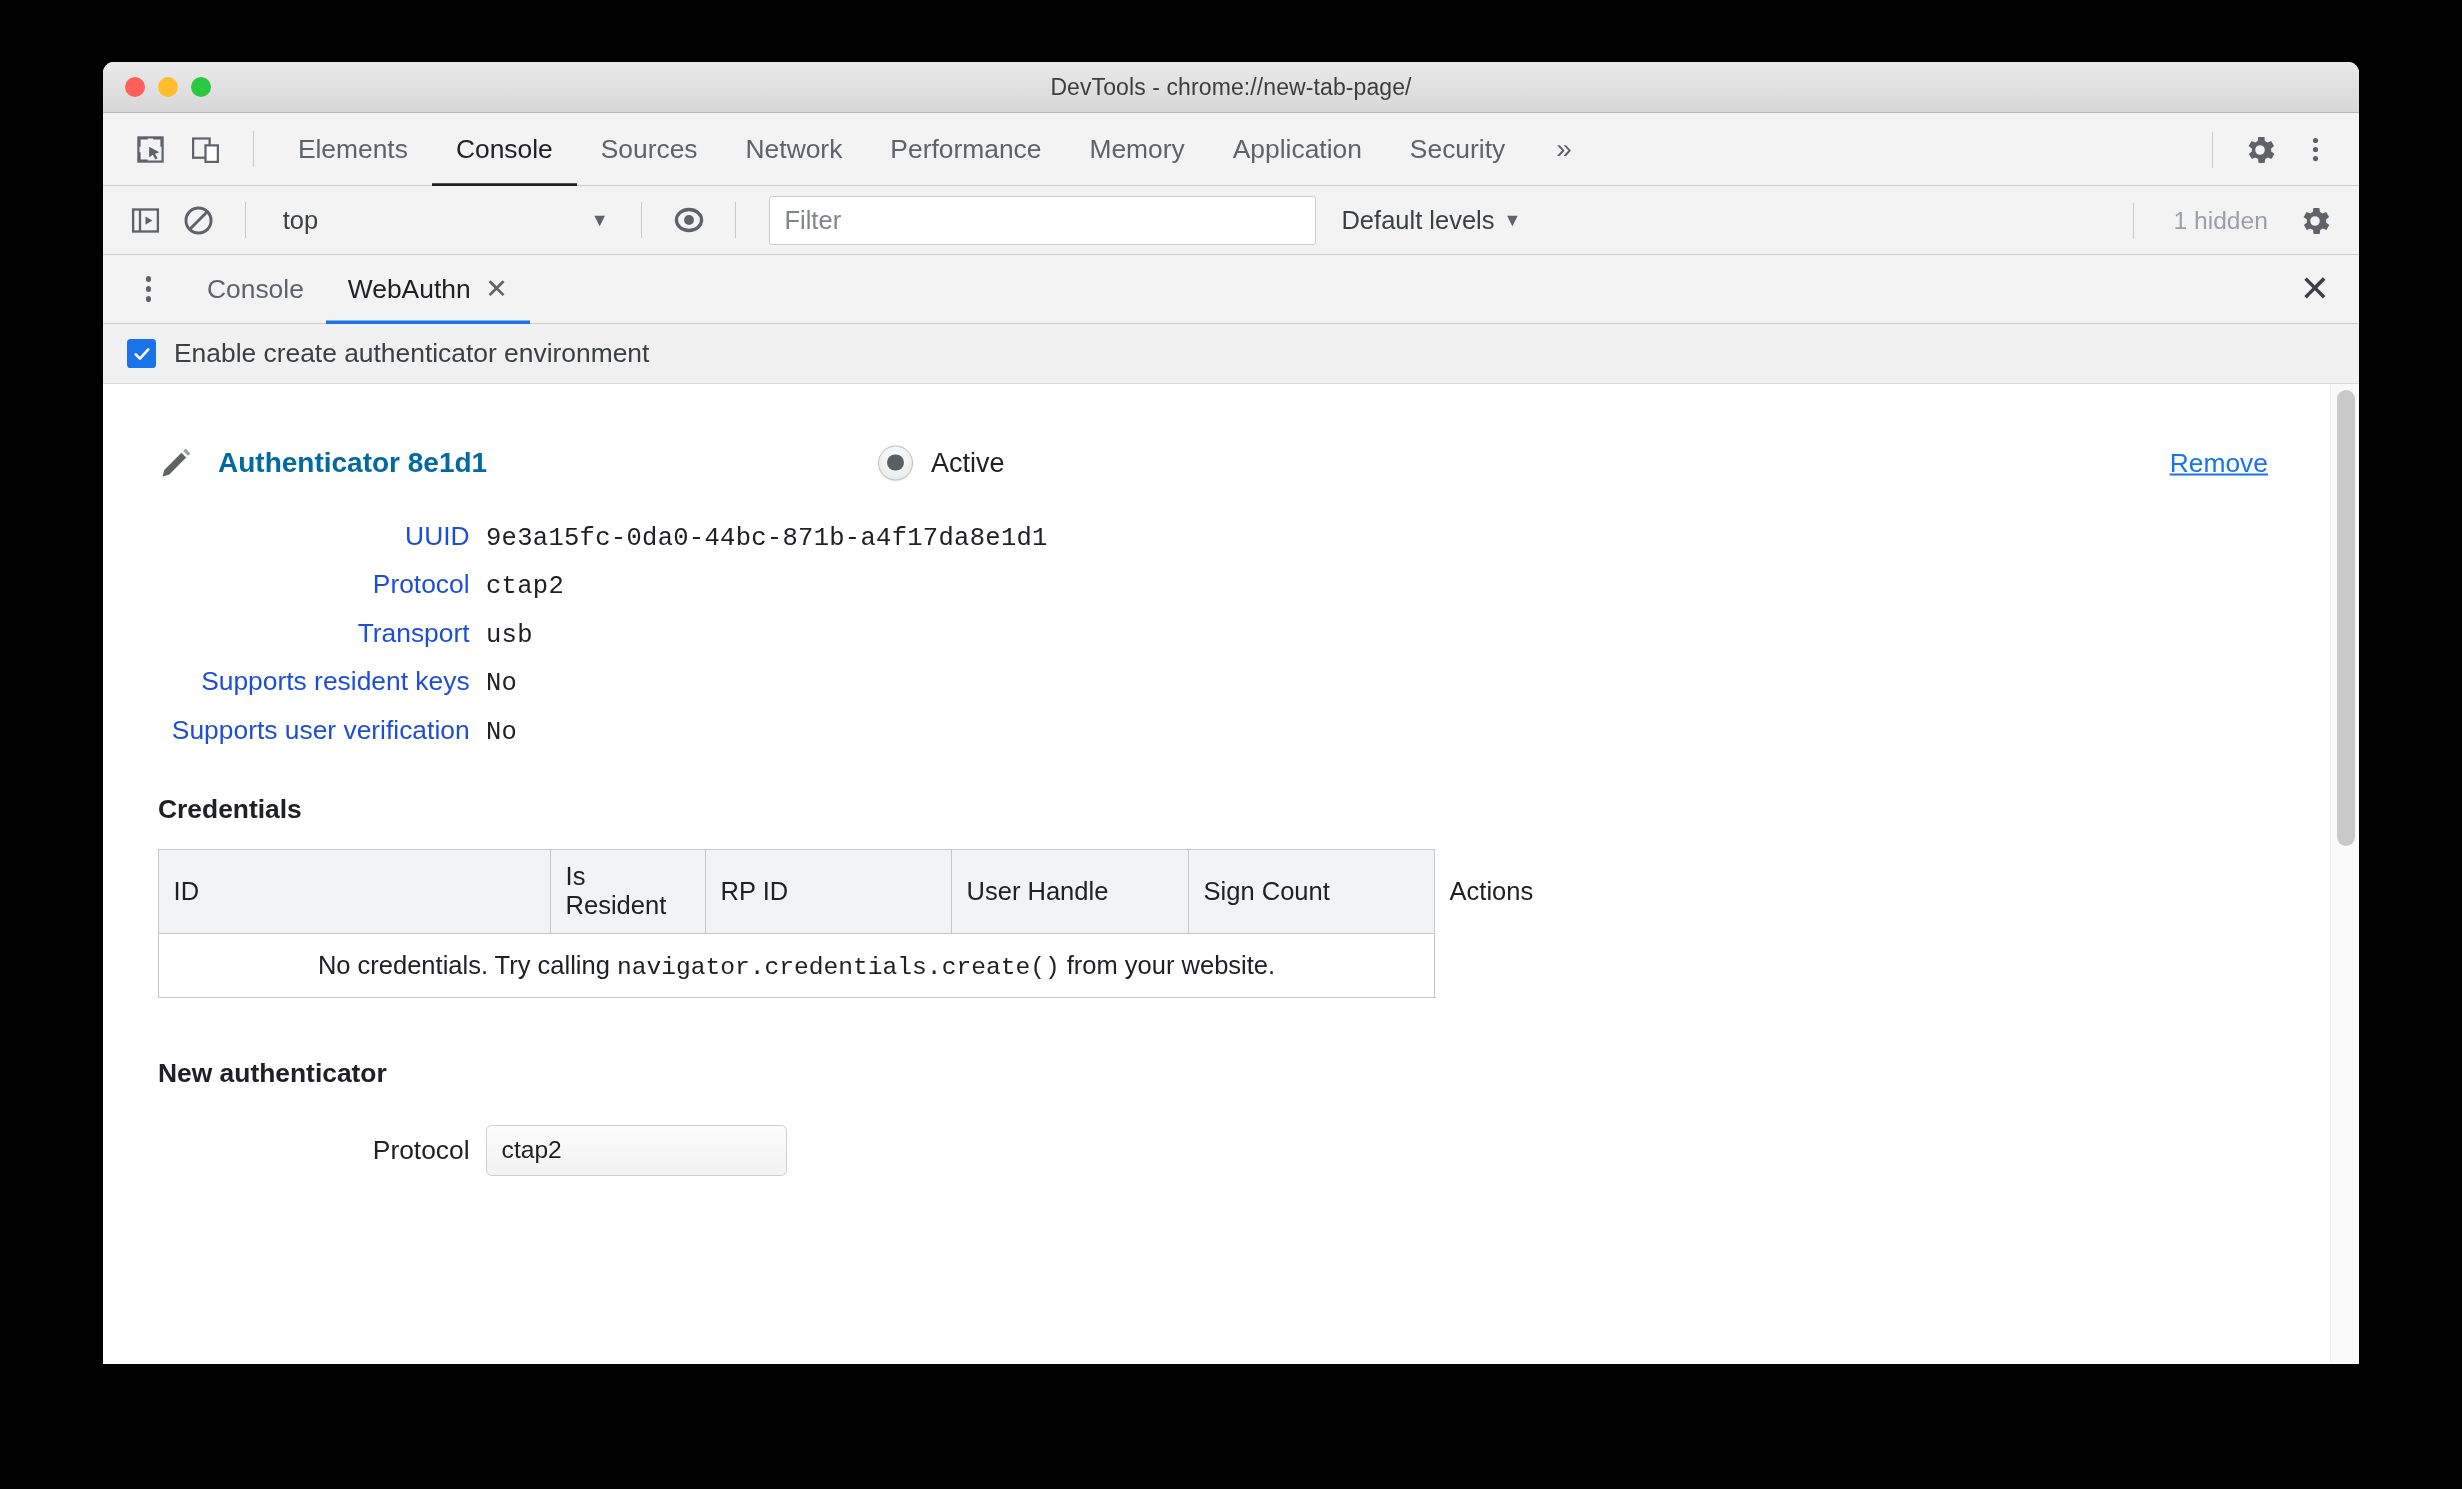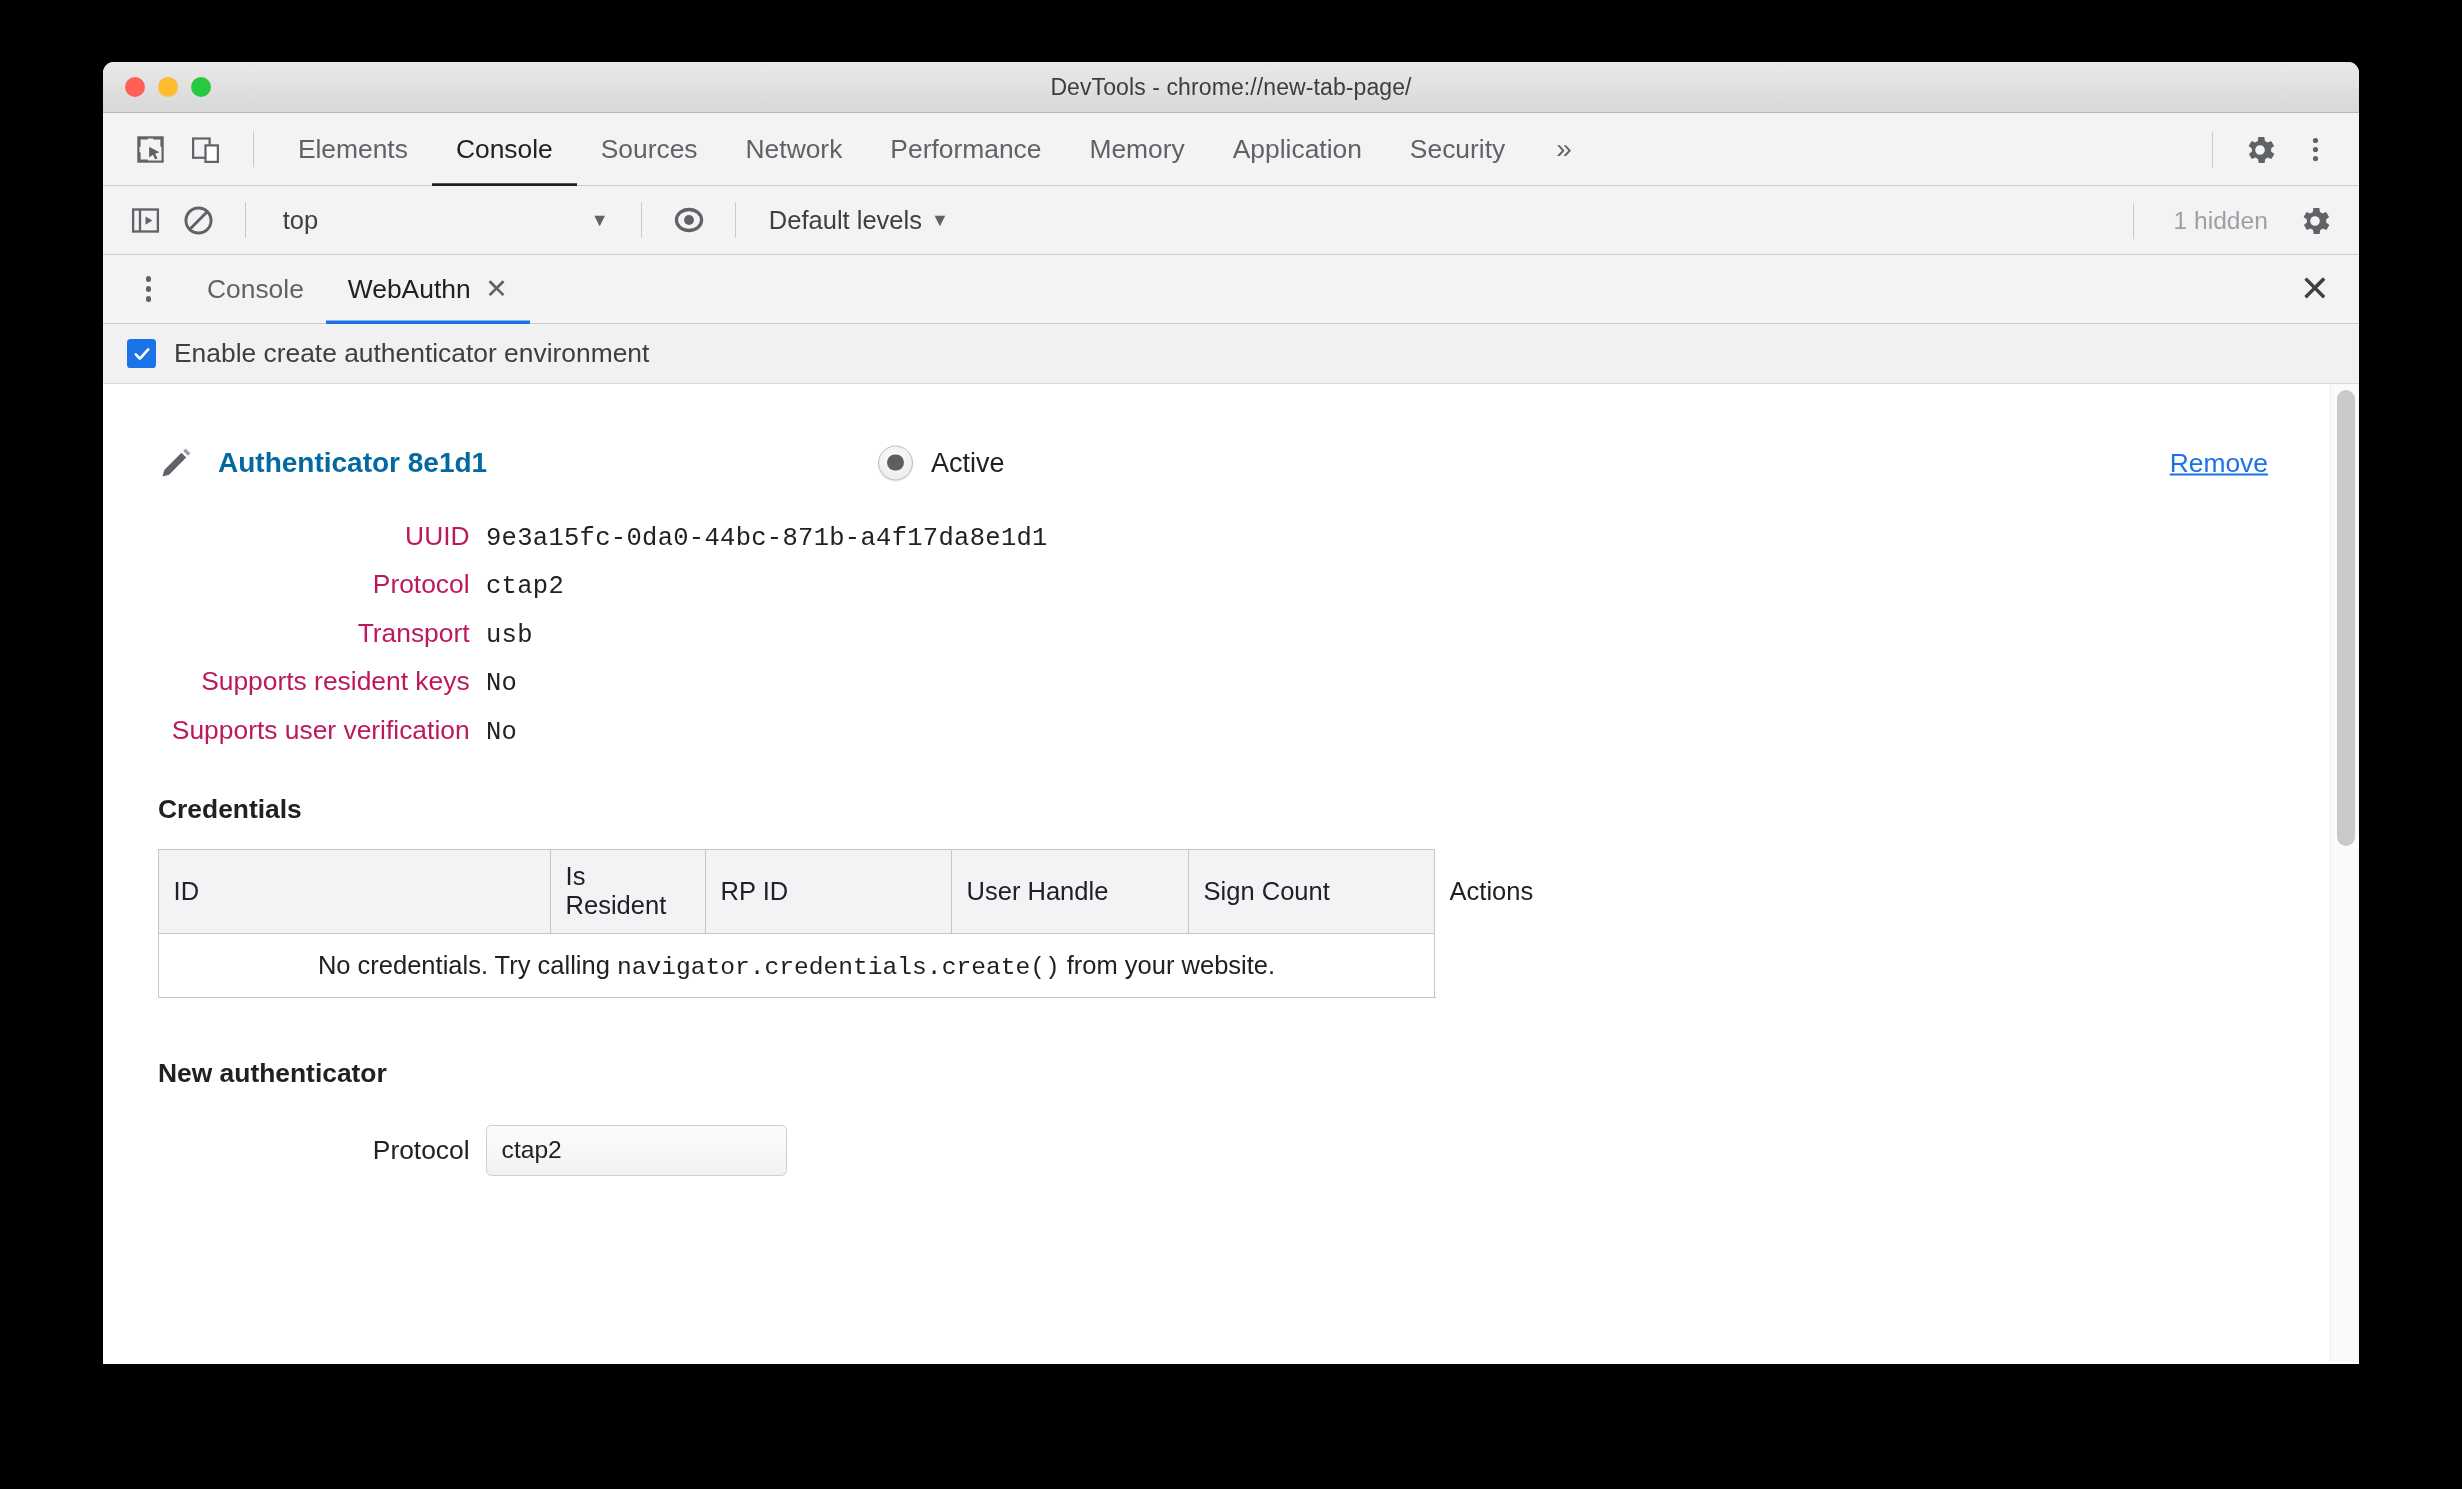--- a/index.html
+++ b/index.html
@@ -231,21 +231,21 @@
   .fields { margin-left: 0; }
   .field-row {
     display: flex;
     align-items: baseline;
     margin-bottom: 16.4px;
   }
   .field-label {
     width: 328px;
     text-align: right;
     font-size: 26.4px;
-    color: #be185d;
+    color: #1d4ed8;
     padding-right: 16.4px;
   }
   .field-value {
     font-family: "Liberation Mono", monospace;
     font-size: 25.5px;
     color: #202124;
     letter-spacing: 0.3px;
   }
 
   
@@ -407,20 +407,21 @@
       <span class="caret">▼</span>
     </div>
     <div class="vsep"></div>
     <div class="ct-icon">
       <svg width="36" height="36" viewBox="0 0 24 24">
         <ellipse cx="12" cy="12" rx="8.4" ry="7" fill="none" stroke="#5f6368" stroke-width="2.2"></ellipse>
         <circle cx="12" cy="12" r="3.3" fill="#5f6368"></circle>
       </svg>
     </div>
     <div class="vsep"></div>
+    <input class="filter-input" type="text" placeholder="Filter" style="">
     <div class="levels">
       <span>Default levels</span>
       <span class="caret">▼</span>
     </div>
     <div class="ct-right">
       <div class="vsep"></div>
       <span class="hidden-count">1 hidden</span>
       <div class="ct-icon">
         <svg width="36" height="36" viewBox="0 0 24 24">
           <path fill="#5f6368" d="M19.4 13a7.8 7.8 0 000-2l2-1.6-2-3.4-2.4 1a7.6 7.6 0 00-1.7-1l-.4-2.6h-4l-.4 2.6a7.6 7.6 0 00-1.7 1l-2.4-1-2 3.4L6.6 11a7.8 7.8 0 000 2l-2 1.6 2 3.4 2.4-1c.5.4 1.1.8 1.7 1l.4 2.6h4l.4-2.6c.6-.2 1.2-.6 1.7-1l2.4 1 2-3.4zM12 15.2A3.2 3.2 0 1115.2 12 3.2 3.2 0 0112 15.2z"></path>

